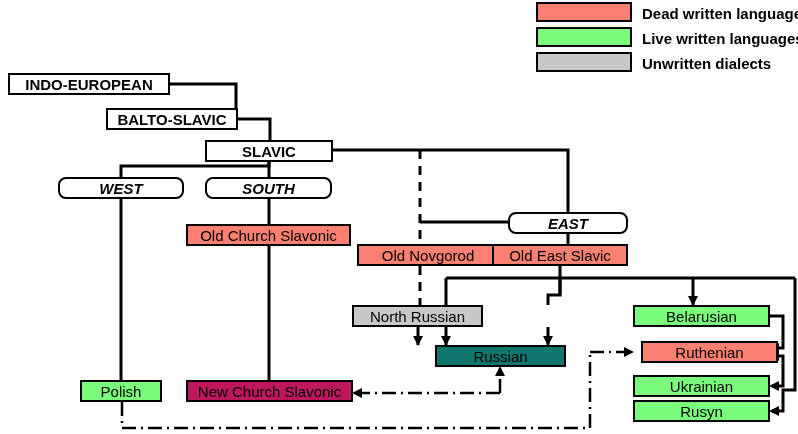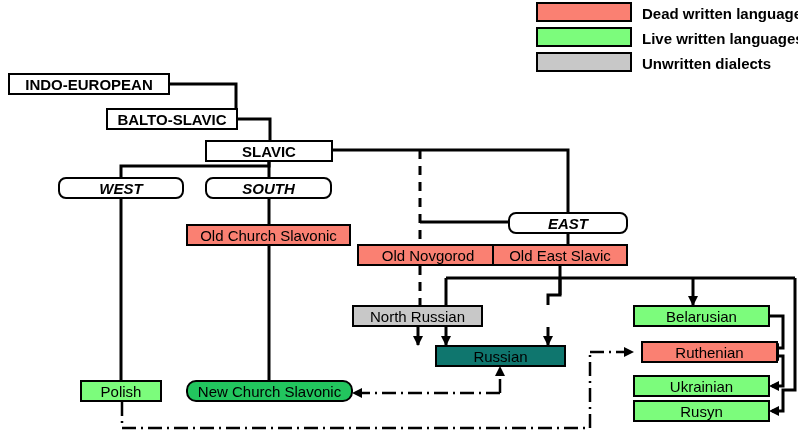--- a/index.html
+++ b/index.html
@@ -66,20 +66,20 @@
     <div class="node " style="left: 186px; top: 224px; width: 165px; height: 22px; background: rgb(250, 128, 114);">Old Church Slavonic</div>
     <div class="node " style="left: 357px; top: 244px; width: 142px; height: 22px; background: rgb(250, 128, 114);">Old Novgorod</div>
     <div class="node " style="left: 492px; top: 244px; width: 136px; height: 22px; background: rgb(250, 128, 114);">Old East Slavic</div>
     <div class="node " style="left: 352px; top: 305px; width: 131px; height: 22px; background: rgb(200, 200, 200);">North Russian</div>
     <div class="node " style="left: 633px; top: 305px; width: 137px; height: 22px; background: rgb(124, 252, 124);">Belarusian</div>
     <div class="node " style="left: 435px; top: 345px; width: 131px; height: 22px; background: #0f766e;">Russian</div>
     <div class="node " style="left: 633px; top: 341px; width: 137px; height: 22px; background: rgb(250, 128, 114); margin-left: 8px;">Ruthenian</div>
     <div class="node " style="left: 633px; top: 375px; width: 137px; height: 22px; background: rgb(124, 252, 124);">Ukrainian</div>
     <div class="node " style="left: 633px; top: 400px; width: 137px; height: 22px; background: rgb(124, 252, 124);">Rusyn</div>
     <div class="node " style="left: 80px; top: 380px; width: 82px; height: 22px; background: rgb(124, 252, 124);">Polish</div>
-    <div class="node " style="left: 186px; top: 380px; width: 167px; height: 22px; background: #22c55e; border-radius: 10px;">New Church Slavonic</div>
+    <div class="node " style="left: 186px; top: 380px; width: 167px; height: 22px; background: #be185d;">New Church Slavonic</div>
     <div class="legend-box" style="left: 536px; top: 2px; width: 96px; height: 20px; background: rgb(250, 128, 114);"></div>
     <div class="legend-label" style="left: 642px; top: 6px;">Dead written languages</div>
     <div class="legend-box" style="left: 536px; top: 27px; width: 96px; height: 20px; background: rgb(124, 252, 124);"></div>
     <div class="legend-label" style="left: 642px; top: 31px;">Live written languages</div>
     <div class="legend-box" style="left: 536px; top: 52px; width: 96px; height: 20px; background: rgb(200, 200, 200);"></div>
     <div class="legend-label" style="left: 642px; top: 56px; text-align: center;">Unwritten dialects</div>
   </div>
 
 </body></html>

